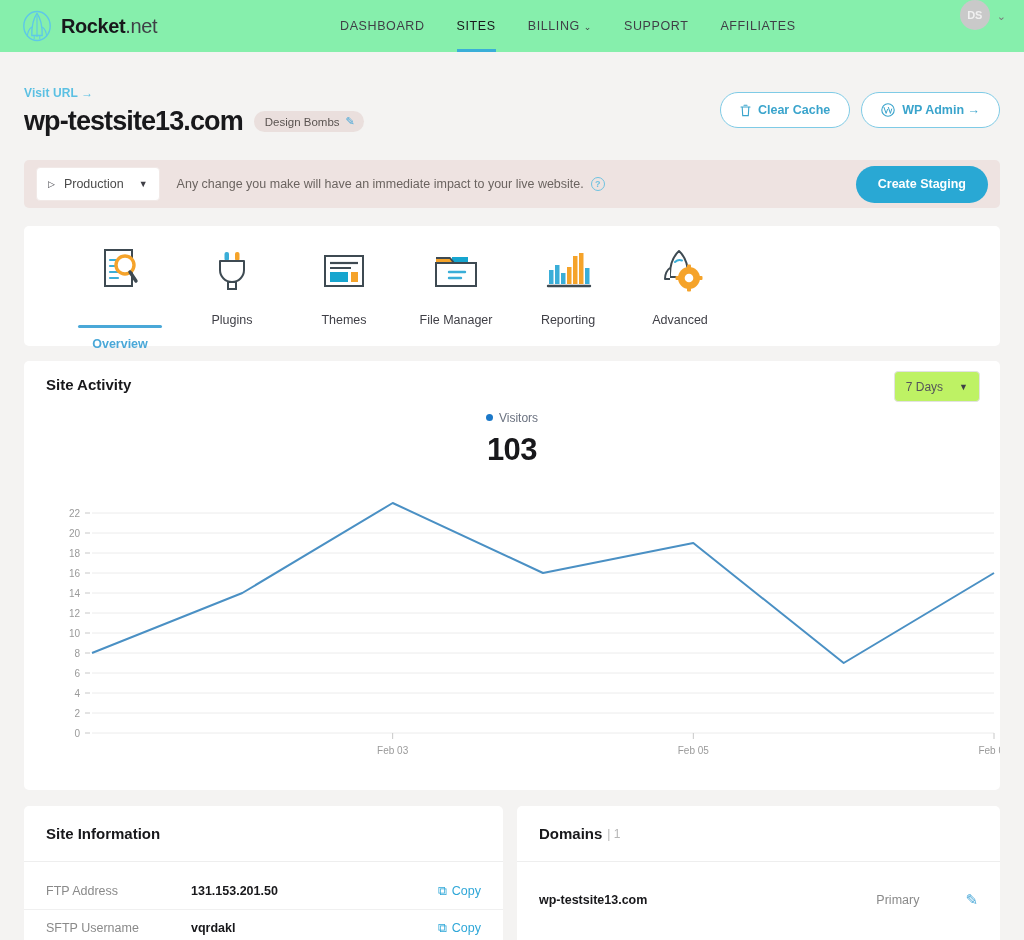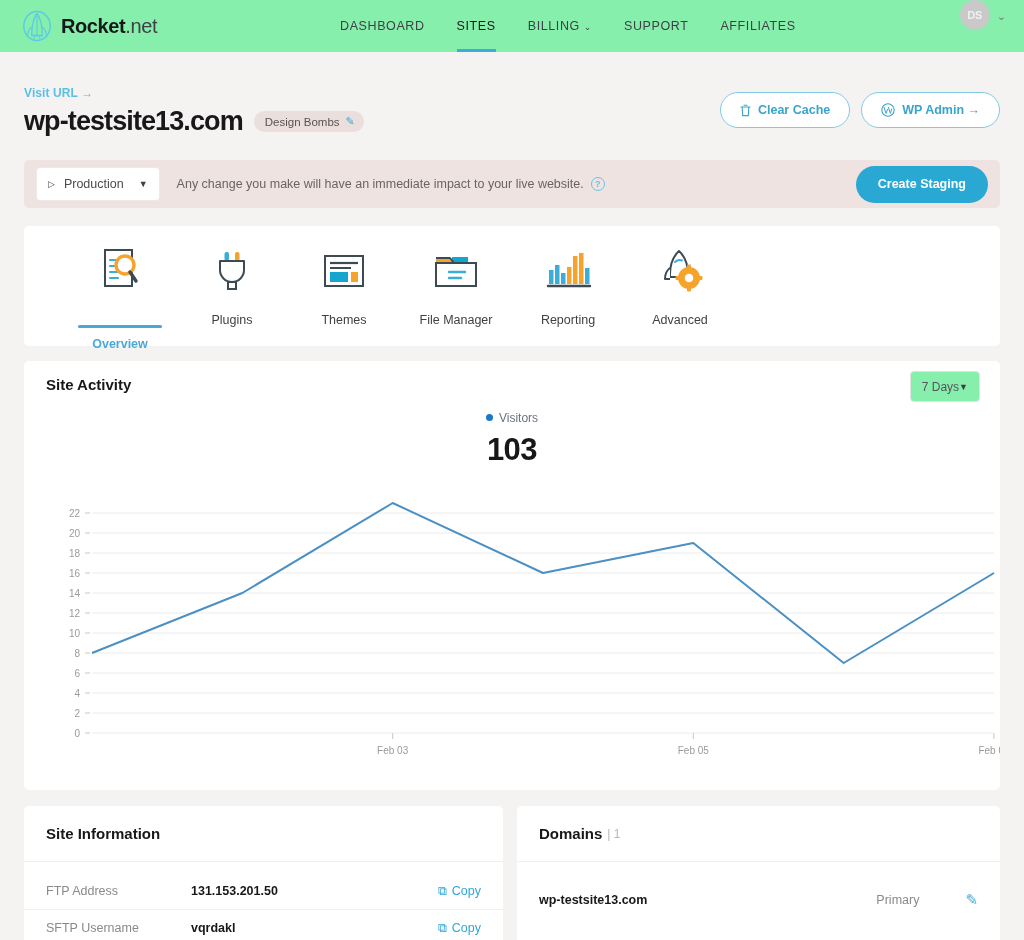--- a/index.html
+++ b/index.html
@@ -126,22 +126,22 @@
   .activity-card { margin-top: 15px; height: 429px; position: relative; }
   .activity-head {
     height: 46px; display: flex; align-items: center;
     padding: 0 22px; position: relative;
   }
   .activity-title { font-size: 15px; font-weight: 700; color: #18181b; }
   .range-select {
     position: absolute; right: 20px; top: 10px;
     border: 1px solid #e2e2e2; border-radius: 4px;
     height: 31px; padding: 0 11px;
-    display: flex; align-items: center; gap: 0;
-    font-size: 12px; color: #55555b; cursor: pointer; background: #86efac;
+    display: flex; align-items: center; gap: 16px;
+    font-size: 12px; color: #55555b; cursor: pointer; background: #bef264;
   }
   .range-select .dd { font-size: 9px; color: #3f3f46; }
 
   .legend { text-align: center; margin-top: 0; }
   .legend-row { display: inline-flex; align-items: center; gap: 6px; font-size: 12px; color: #6b7280; }
   .legend-dot { width: 7px; height: 7px; border-radius: 50%; background: #1b78c8; }
   .big-number { text-align: center; font-size: 31px; font-weight: 800; color: #18181b; margin-top: 7px; letter-spacing: -0.5px; }
 
   .chart-wrap { position: absolute; left: 0; right: 0; top: 120px; height: 300px; }
   .chart-svg { width: 100%; height: 100%; display: block; }

